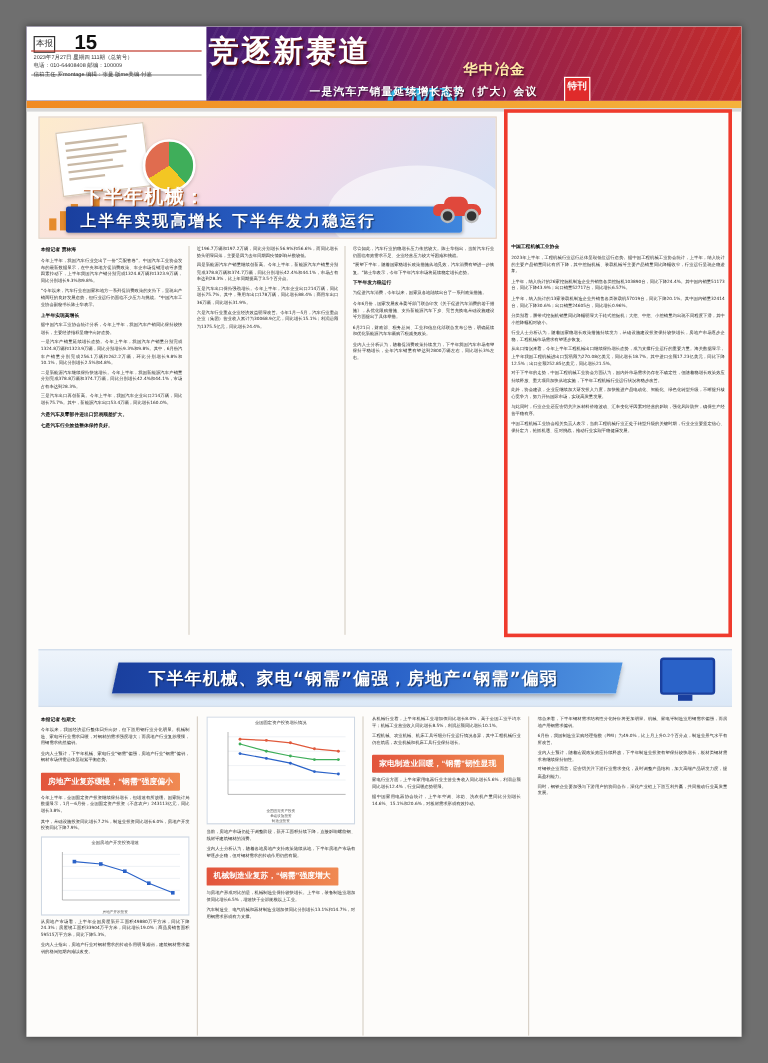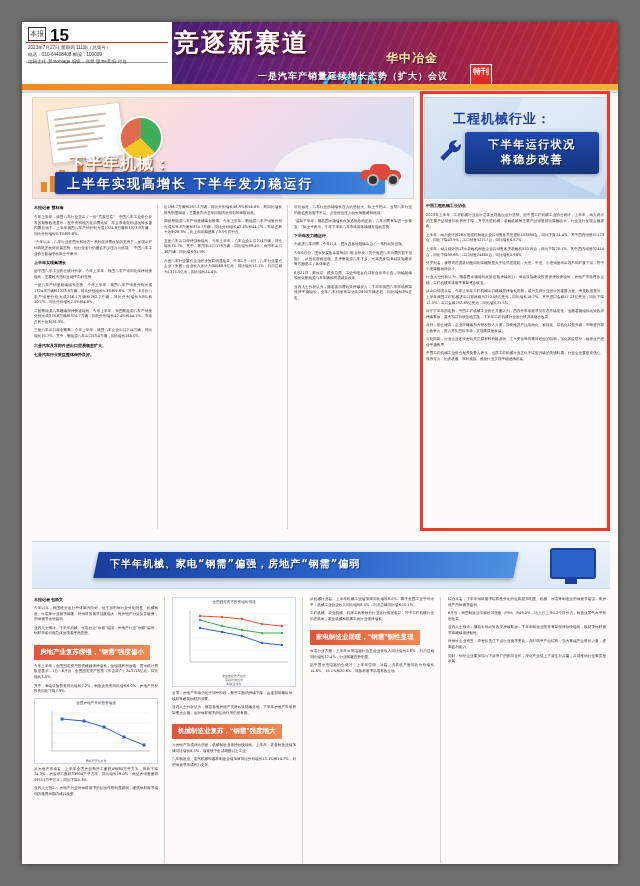--- a/index.html
+++ b/index.html
@@ -24,21 +24,21 @@
   }
   .mast-stripes{
     position:absolute;inset:0;
     background:repeating-linear-gradient(115deg,rgba(255,255,255,.05) 0 2px,rgba(255,255,255,0) 2px 9px);
   }
   .mast-left{
     position:absolute;left:0;top:0;width:150px;height:100%;
     background:#ffffff;
   }
   .page-no{
-    position:absolute;left:6px;top:5px;display:flex;align-items:flex-start;gap:4px;
+    position:absolute;left:6px;top:5px;display:flex;align-items:flex-end;gap:16px;
   }
   .page-no .sq{
     width:16px;height:12px;border:1px solid #333;font-size:7px;line-height:12px;text-align:center;color:#333;
   }
   .page-no .num{font-size:17px;font-weight:bold;color:#111;line-height:1;}
   .mast-meta{
     position:absolute;left:6px;top:22px;width:142px;font-size:4.6px;line-height:1.55;color:#333;
   }
   .mast-meta div{white-space:nowrap;overflow:hidden;}
   .mast-rule{position:absolute;left:4px;top:20px;width:142px;height:1px;background:#c0392b;}
@@ -174,21 +174,21 @@
     position:absolute;left:10px;top:448px;width:578px;height:46px;
     background:linear-gradient(180deg,#eef4fb,#dbe8f7);
     border-top:1px solid #c9d8ea;border-bottom:1px solid #c9d8ea;
   }
   .mid-ribbon{
     position:absolute;left:64px;top:10px;width:420px;height:26px;
     background:linear-gradient(90deg,#1a3f9e,#2a62c8 55%,#4f93e0);
     transform:skewX(-12deg);box-shadow:0 2px 4px rgba(0,0,0,.3);
   }
   .mid-text{
-    position:absolute;left:78px;top:15px;width:420px;font-size:10px;font-weight:bold;color:#fff;
+    position:absolute;left:92px;top:15px;width:420px;font-size:14px;font-weight:bold;color:#fff;
     letter-spacing:1px;font-family:"DejaVu Sans",sans-serif;text-shadow:1px 1px 1px rgba(0,0,0,.5);
   }
   .monitor{
     position:absolute;right:18px;top:6px;width:42px;height:34px;
   }
   .monitor .scr{width:42px;height:27px;background:#2a62c8;border:2px solid #1a3f9e;border-radius:3px;}
   .monitor .st{width:12px;height:5px;background:#1a3f9e;margin:0 auto;}
 
   
   .lower{position:absolute;left:0;top:498px;width:100%;height:276px;}
@@ -261,31 +261,20 @@
         <span>上半年实现高增长 下半年发力稳运行</span>
       </div>
       <div class="hero-car">
         <div class="top"></div>
           <div class="body"></div>
         <div class="w" style="left:6px"></div>
           <div class="w" style="left:26px"></div>
       </div>
     </div>
 
-    <div class="hero-right">
-      <div class="tri"></div>
-      <svg class="wrench" viewBox="0 0 24 24">
-        <path fill="currentColor" d="M21.7 5.3l-3.4 3.4-2.9-2.9 3.4-3.4a6 6 0 0 0-7.6 7.3L3 17.9 6.1 21l8.2-8.2a6 6 0 0 0 7.4-7.5z"></path>
-      </svg>
-      <div class="hr-title">工程机械行业：</div>
-      <div class="hr-plate">
-        <span>下半年运行状况</span>
-        <span>将稳步改善</span>
-      </div>
-    </div>
 
     <div class="col" style="left:12px;top:112px;width:118px;height:324px;overflow:hidden">
       <div class="byline">本报记者 贾林海</div>
       <p>今年上半年，我国汽车行业交出了一份“亮眼答卷”。中国汽车工业协会发布的最新数据显示，在中央和地方促消费政策、车企市场促销活动等多重因素拉动下，上半年我国汽车产销分别完成1324.8万辆和1323.9万辆，同比分别增长9.3%和9.8%。</p>
       <p>“今年以来，汽车行业在国家和地方一系列促消费政策的支持下，呈现出产销两旺的良好发展态势，但行业运行仍面临不少压力与挑战。”中国汽车工业协会副秘书长陈士华表示。</p>
       <p class="h">上半年实现高增长</p>
       <p>据中国汽车工业协会统计分析，今年上半年，我国汽车产销同比保持较快增长，主要经济指标呈稳中向好态势。</p>
       <p>一是汽车产销量延续增长态势。今年上半年，我国汽车产销量分别完成1324.8万辆和1323.9万辆，同比分别增长9.3%和9.8%。其中，6月份汽车产销量分别完成256.1万辆和262.2万辆，环比分别增长9.8%和10.1%，同比分别增长2.5%和4.8%。</p>
       <p>二是新能源汽车继续保持快速增长。今年上半年，我国新能源汽车产销量分别完成378.8万辆和374.7万辆，同比分别增长42.4%和44.1%，市场占有率达到28.3%。</p>
       <p>三是汽车出口再创新高。今年上半年，我国汽车企业出口214万辆，同比增长75.7%。其中，新能源汽车出口53.4万辆，同比增长160.0%。</p>

